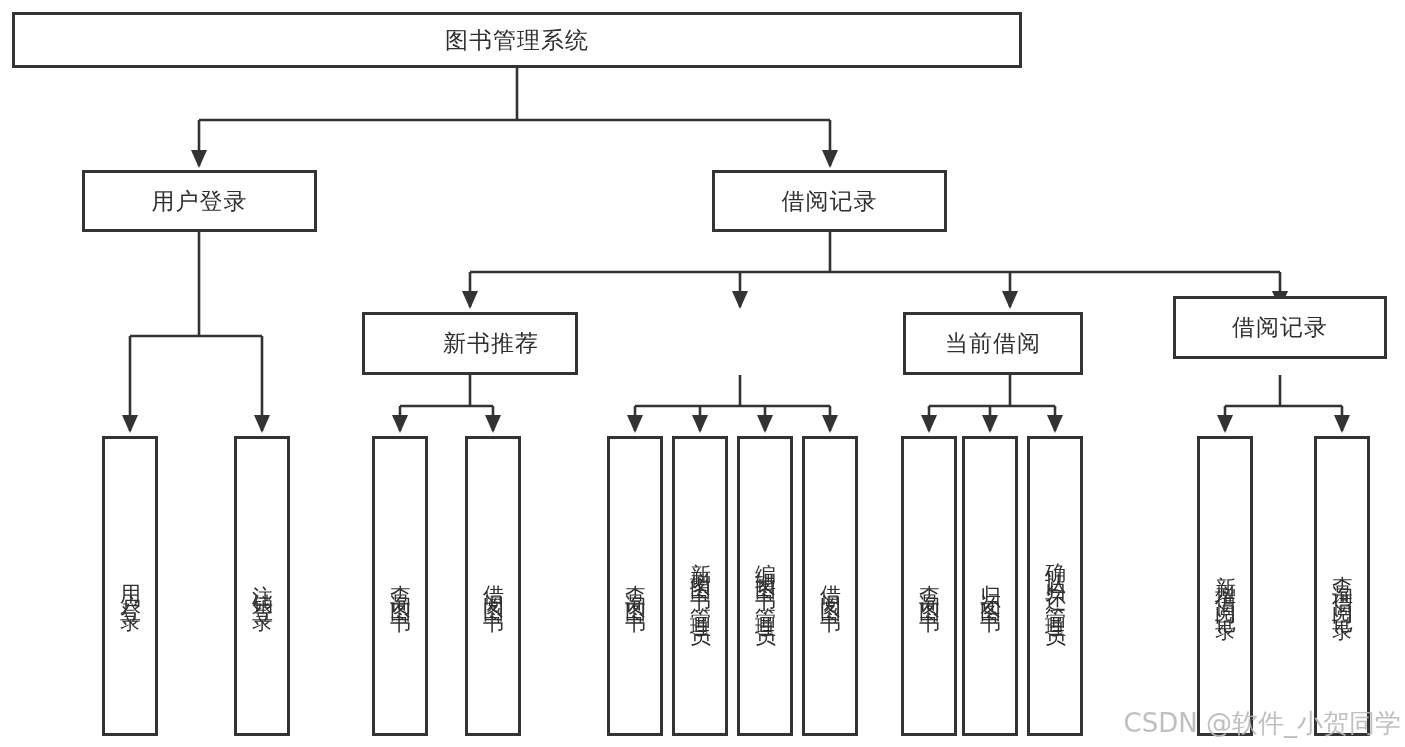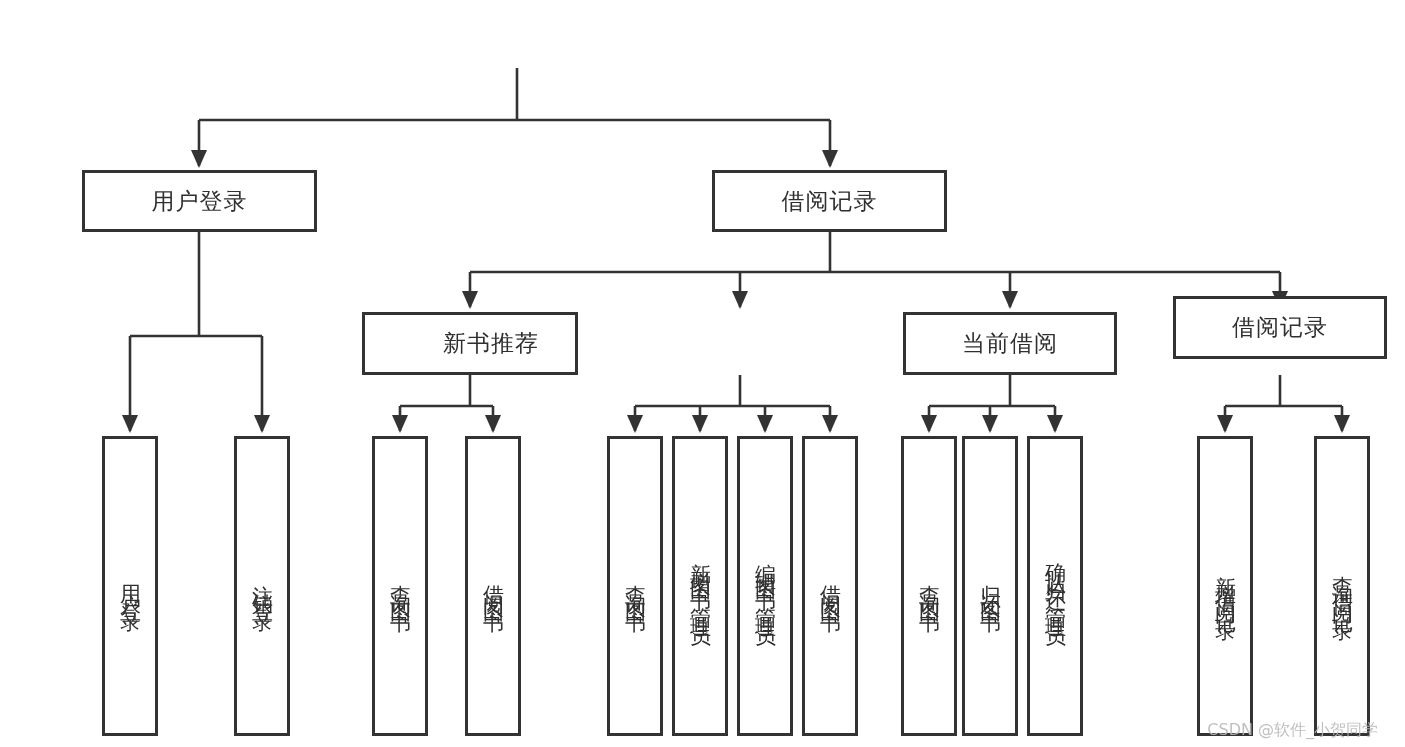--- a/index.html
+++ b/index.html
@@ -49,23 +49,23 @@
     text-orientation: mixed;
     font-size: 21px;
     letter-spacing: 9px;
     line-height: 1;
     white-space: nowrap;
     color: var(--text);
   }
 
   .watermark {
     position: absolute;
-    right: 27px;
+    right: 4px;
     bottom: 6px;
-    font-size: 16px;
+    font-size: 26px;
     color: var(--watermark);
     opacity: 0.9;
     white-space: nowrap;
   }
 </style>
 </head>
 <body>
 
 <div class="canvas">
 
@@ -110,32 +110,35 @@
     <path d="M929 406 V431" marker-end="url(#arrow)"></path>
     <path d="M990 406 V431" marker-end="url(#arrow)"></path>
     <path d="M1055 406 V431" marker-end="url(#arrow)"></path>
 
     <path d="M1280 375 V406"></path>
     <path d="M1225 406 H1342"></path>
     <path d="M1225 406 V431" marker-end="url(#arrow)"></path>
     <path d="M1342 406 V431" marker-end="url(#arrow)"></path>
   </svg>
 
+  <div class="node hnode" style="left:12px; top:12px; width:1010px; height:56px;">
+    <span>图书管理系统</span>
+  </div>
 
   <div class="node hnode" style="left:82px; top:170px; width:235px; height:62px;">
     <span>用户登录</span>
   </div>
   <div class="node hnode" style="left:712px; top:170px; width:235px; height:62px;">
     <span>借阅记录</span>
   </div>
 
   <div class="node hnode" style="left:362px; top:312px; width:216px; height:63px;padding-left:42px;">
     <span>新书推荐</span>
   </div>
-  <div class="node hnode" style="left:903px; top:312px; width:214px; height:63px;">
+  <div class="node hnode" style="left:903px; top:312px; width:180px; height:63px;">
     <span>当前借阅</span>
   </div>
   <div class="node hnode" style="left:1173px; top:296px; width:214px; height:63px;">
     <span>借阅记录</span>
   </div>
 
   <div class="node vnode" style="left:102px; top:436px; width:56px; height:300px;">
     <span>用户登录</span>
   </div>
   <div class="node vnode" style="left:234px; top:436px; width:56px; height:300px;">

